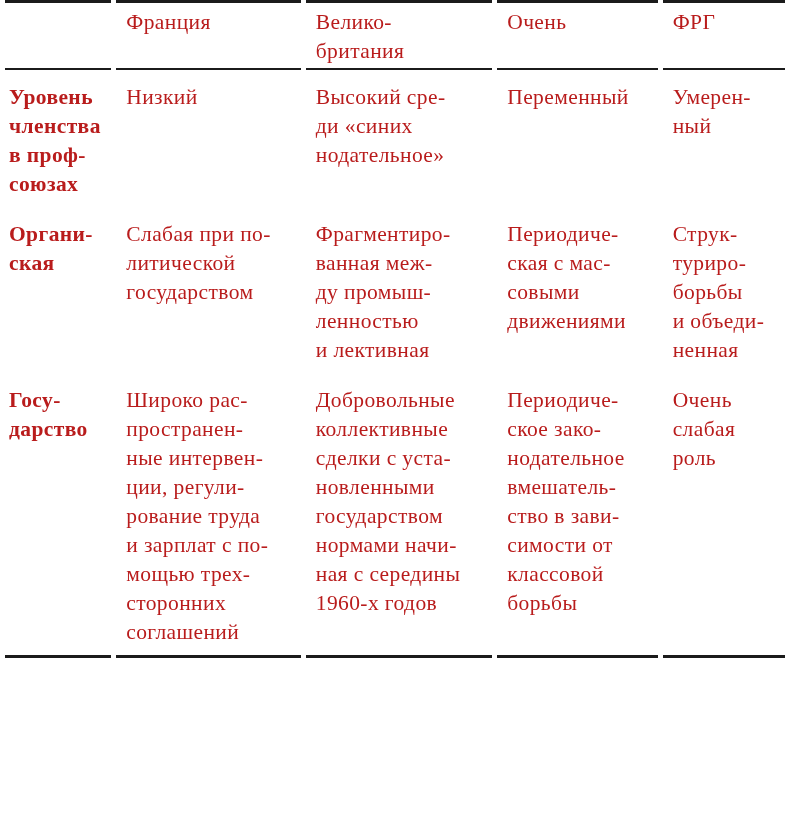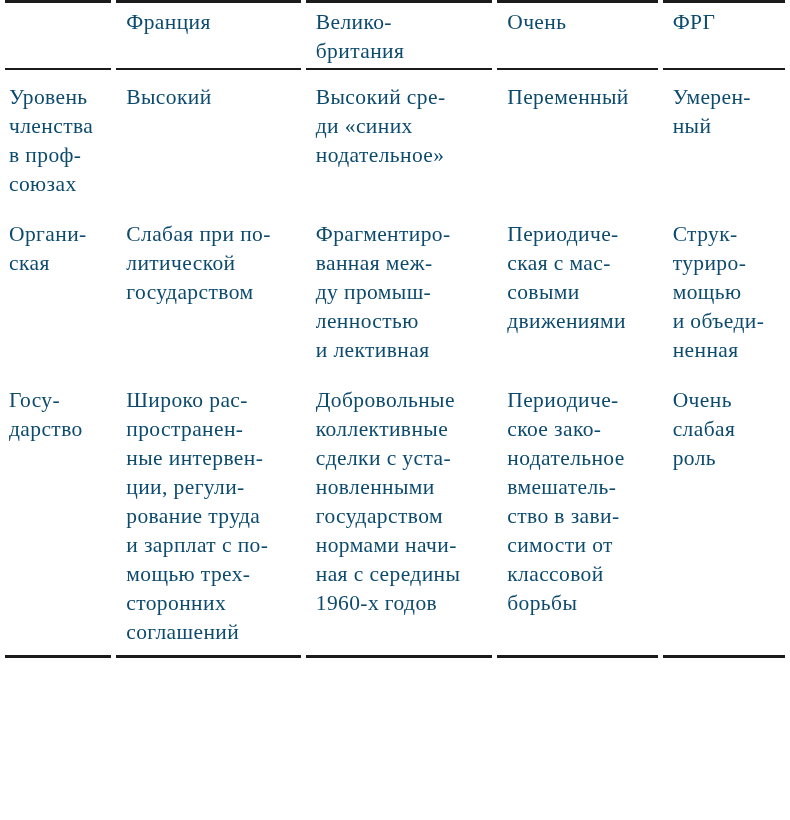--- a/index.html
+++ b/index.html
@@ -8,21 +8,21 @@
     background: #ffffff;
     width: 790px;
     height: 820px;
     overflow: hidden;
   }
   .page {
     width: 790px;
     height: 820px;
     box-sizing: border-box;
     font-family: "Liberation Serif", "DejaVu Serif", serif;
-    color: #0c4a6e;
+    color: #b91c1c;
   }
   table.comparison {
     width: 790px;
     table-layout: fixed;
     border-collapse: separate;
     border-spacing: 5px 0;
     font-size: 21.5px;
     line-height: 29px;
     letter-spacing: 0.4px;
   }
@@ -41,21 +41,21 @@
   }
   thead th {
     border-top: 3px solid #1b1b1b;
     border-bottom: 2px solid #1b1b1b;
     padding: 5px 2px 2px 10px;
   }
   thead th.rowhead-col { padding-left: 4px; }
   tbody td {
     padding: 13px 2px 8px 10px;
   }
-  tbody td.rowhead { padding-left: 4px; }
+  tbody td.rowhead { padding-left: 4px; font-weight: bold; }
   tbody tr.last td {
     border-bottom: 3px solid #1b1b1b;
   }
 </style>
 </head>
 <body>
 
 <div class="page">
   <table class="comparison">
     <colgroup>
@@ -74,21 +74,21 @@
         <th>Очень</th>
         <th>ФРГ</th>
       </tr>
     </thead>
     <tbody>
       <tr>
         <td class="rowhead">Уровень
 членства
 в проф-
 союзах</td>
-        <td>Высокий</td>
+        <td>Низкий</td>
         <td>Высокий сре-
 ди «синих
 нодательное»</td>
         <td>Переменный</td>
         <td>Умерен-
 ный</td>
       </tr>
       <tr>
         <td class="rowhead">Органи-
 ская</td>
@@ -99,21 +99,21 @@
 ванная меж-
 ду промыш-
 ленностью
 и лективная</td>
         <td>Периодиче-
 ская с мас-
 совыми
 движениями</td>
         <td>Струк-
 туриро-
-мощью
+борьбы
 и объеди-
 ненная</td>
       </tr>
       <tr class="last">
         <td class="rowhead">Госу-
 дарство</td>
         <td>Широко рас-
 пространен-
 ные интервен-
 ции, регули-

